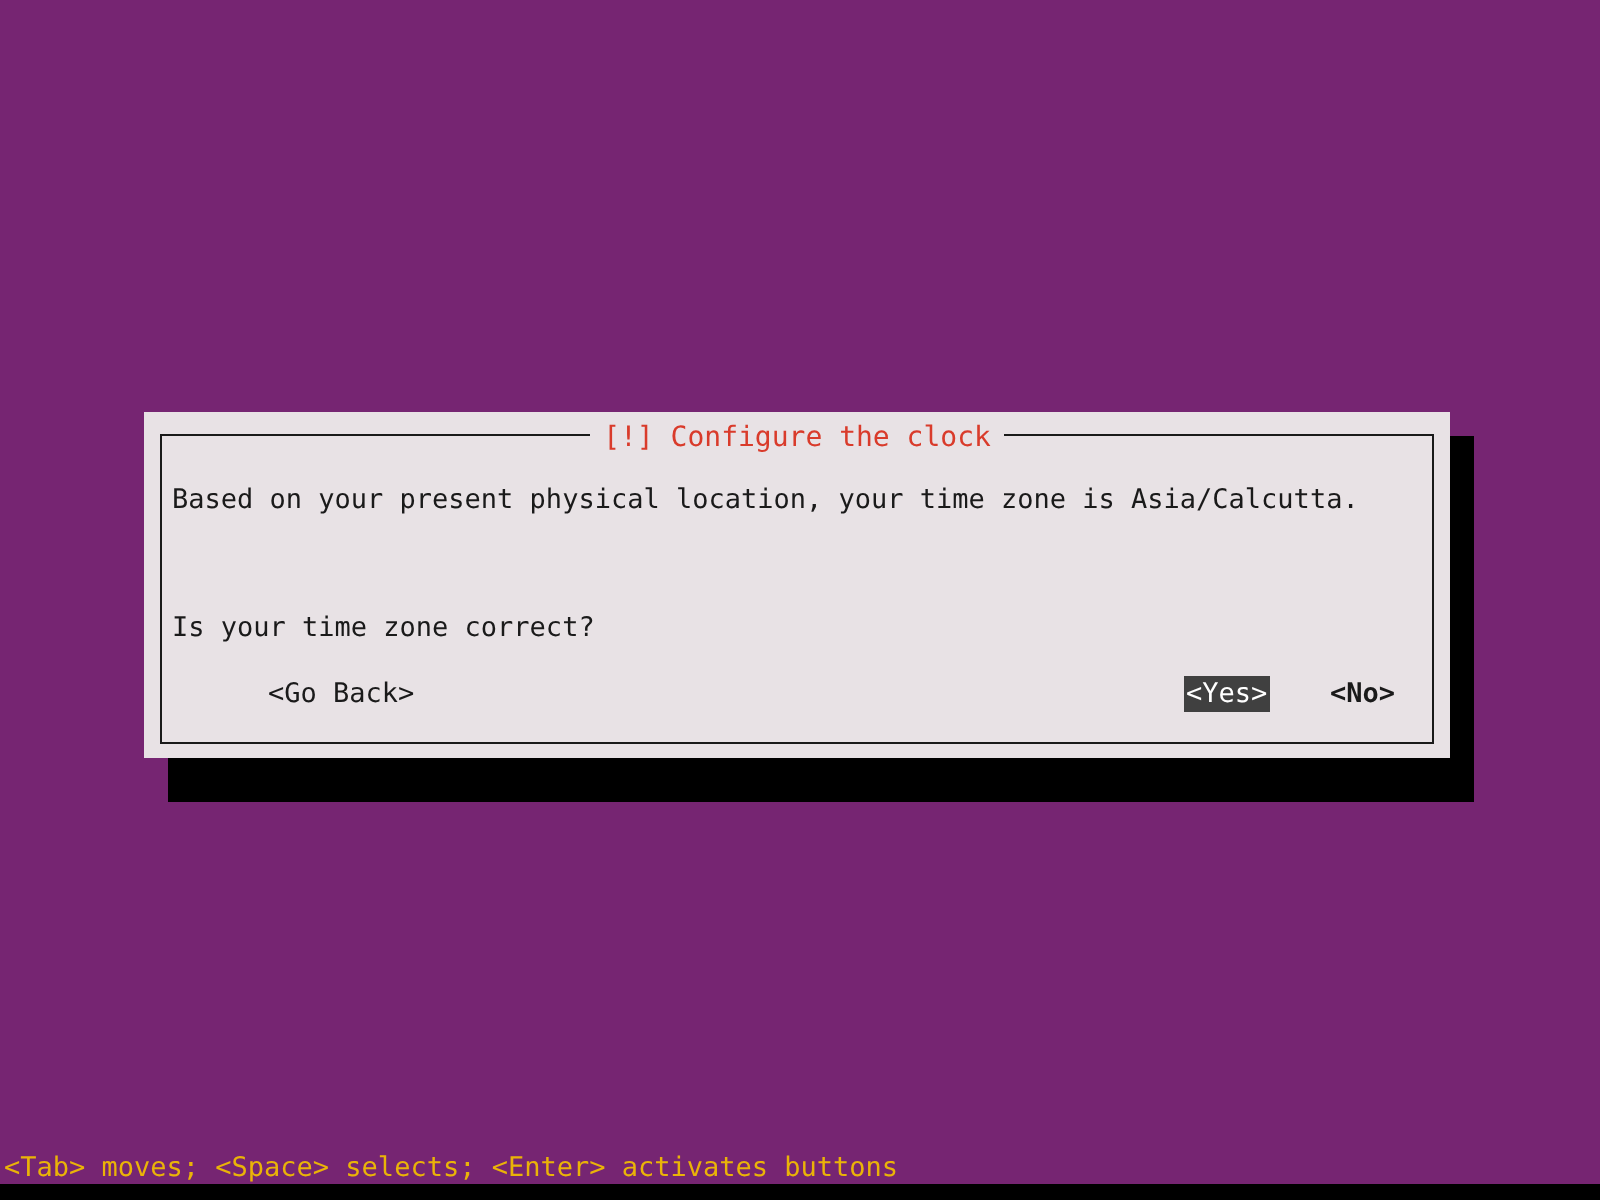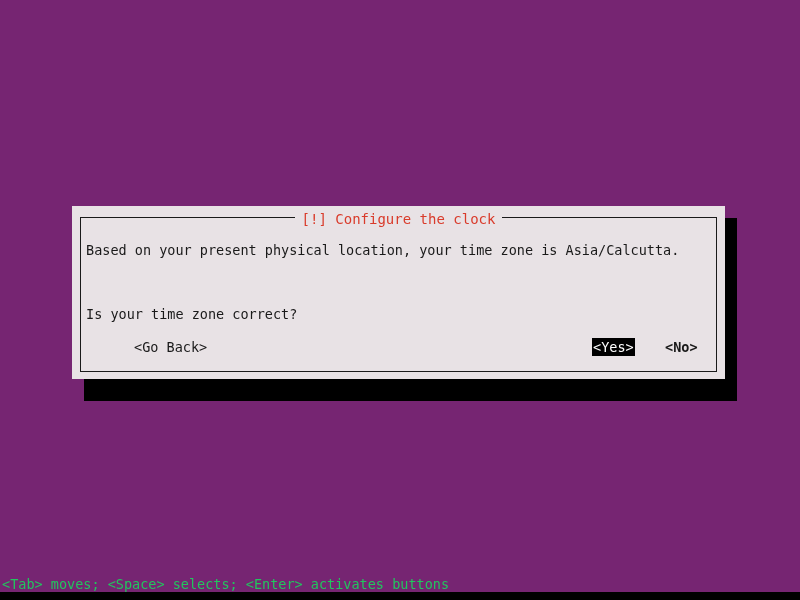--- a/index.html
+++ b/index.html
@@ -122,40 +122,40 @@
     background: transparent;
     border: 0;
     padding: 0;
     font-family: inherit;
     cursor: default;
   }
   #btn-goback { left: 38px; top: 0px; }
   #btn-yes {
     left: 496px;
     top: 0px;
-    background: #000000;
+    background: #404040;
     color: #ffffff;
     padding: 0 1px;
   }
   #btn-no { left: 569px; top: 0px; font-weight: bold; }
 
   
   #help-bar {
     position: absolute;
     left: 0;
     top: 576px;
     width: 800px;
     height: 16px;
     background: #762572;
   }
   #help-text {
     position: absolute;
     left: 2px;
     top: 0px;
-    color: #22c55e;
+    color: #eab308;
     font-size: 13.5px;
     white-space: pre;
     line-height: 16px;
   }
 
   
   #bottom-strip {
     position: absolute;
     left: 0;
     top: 592px;

